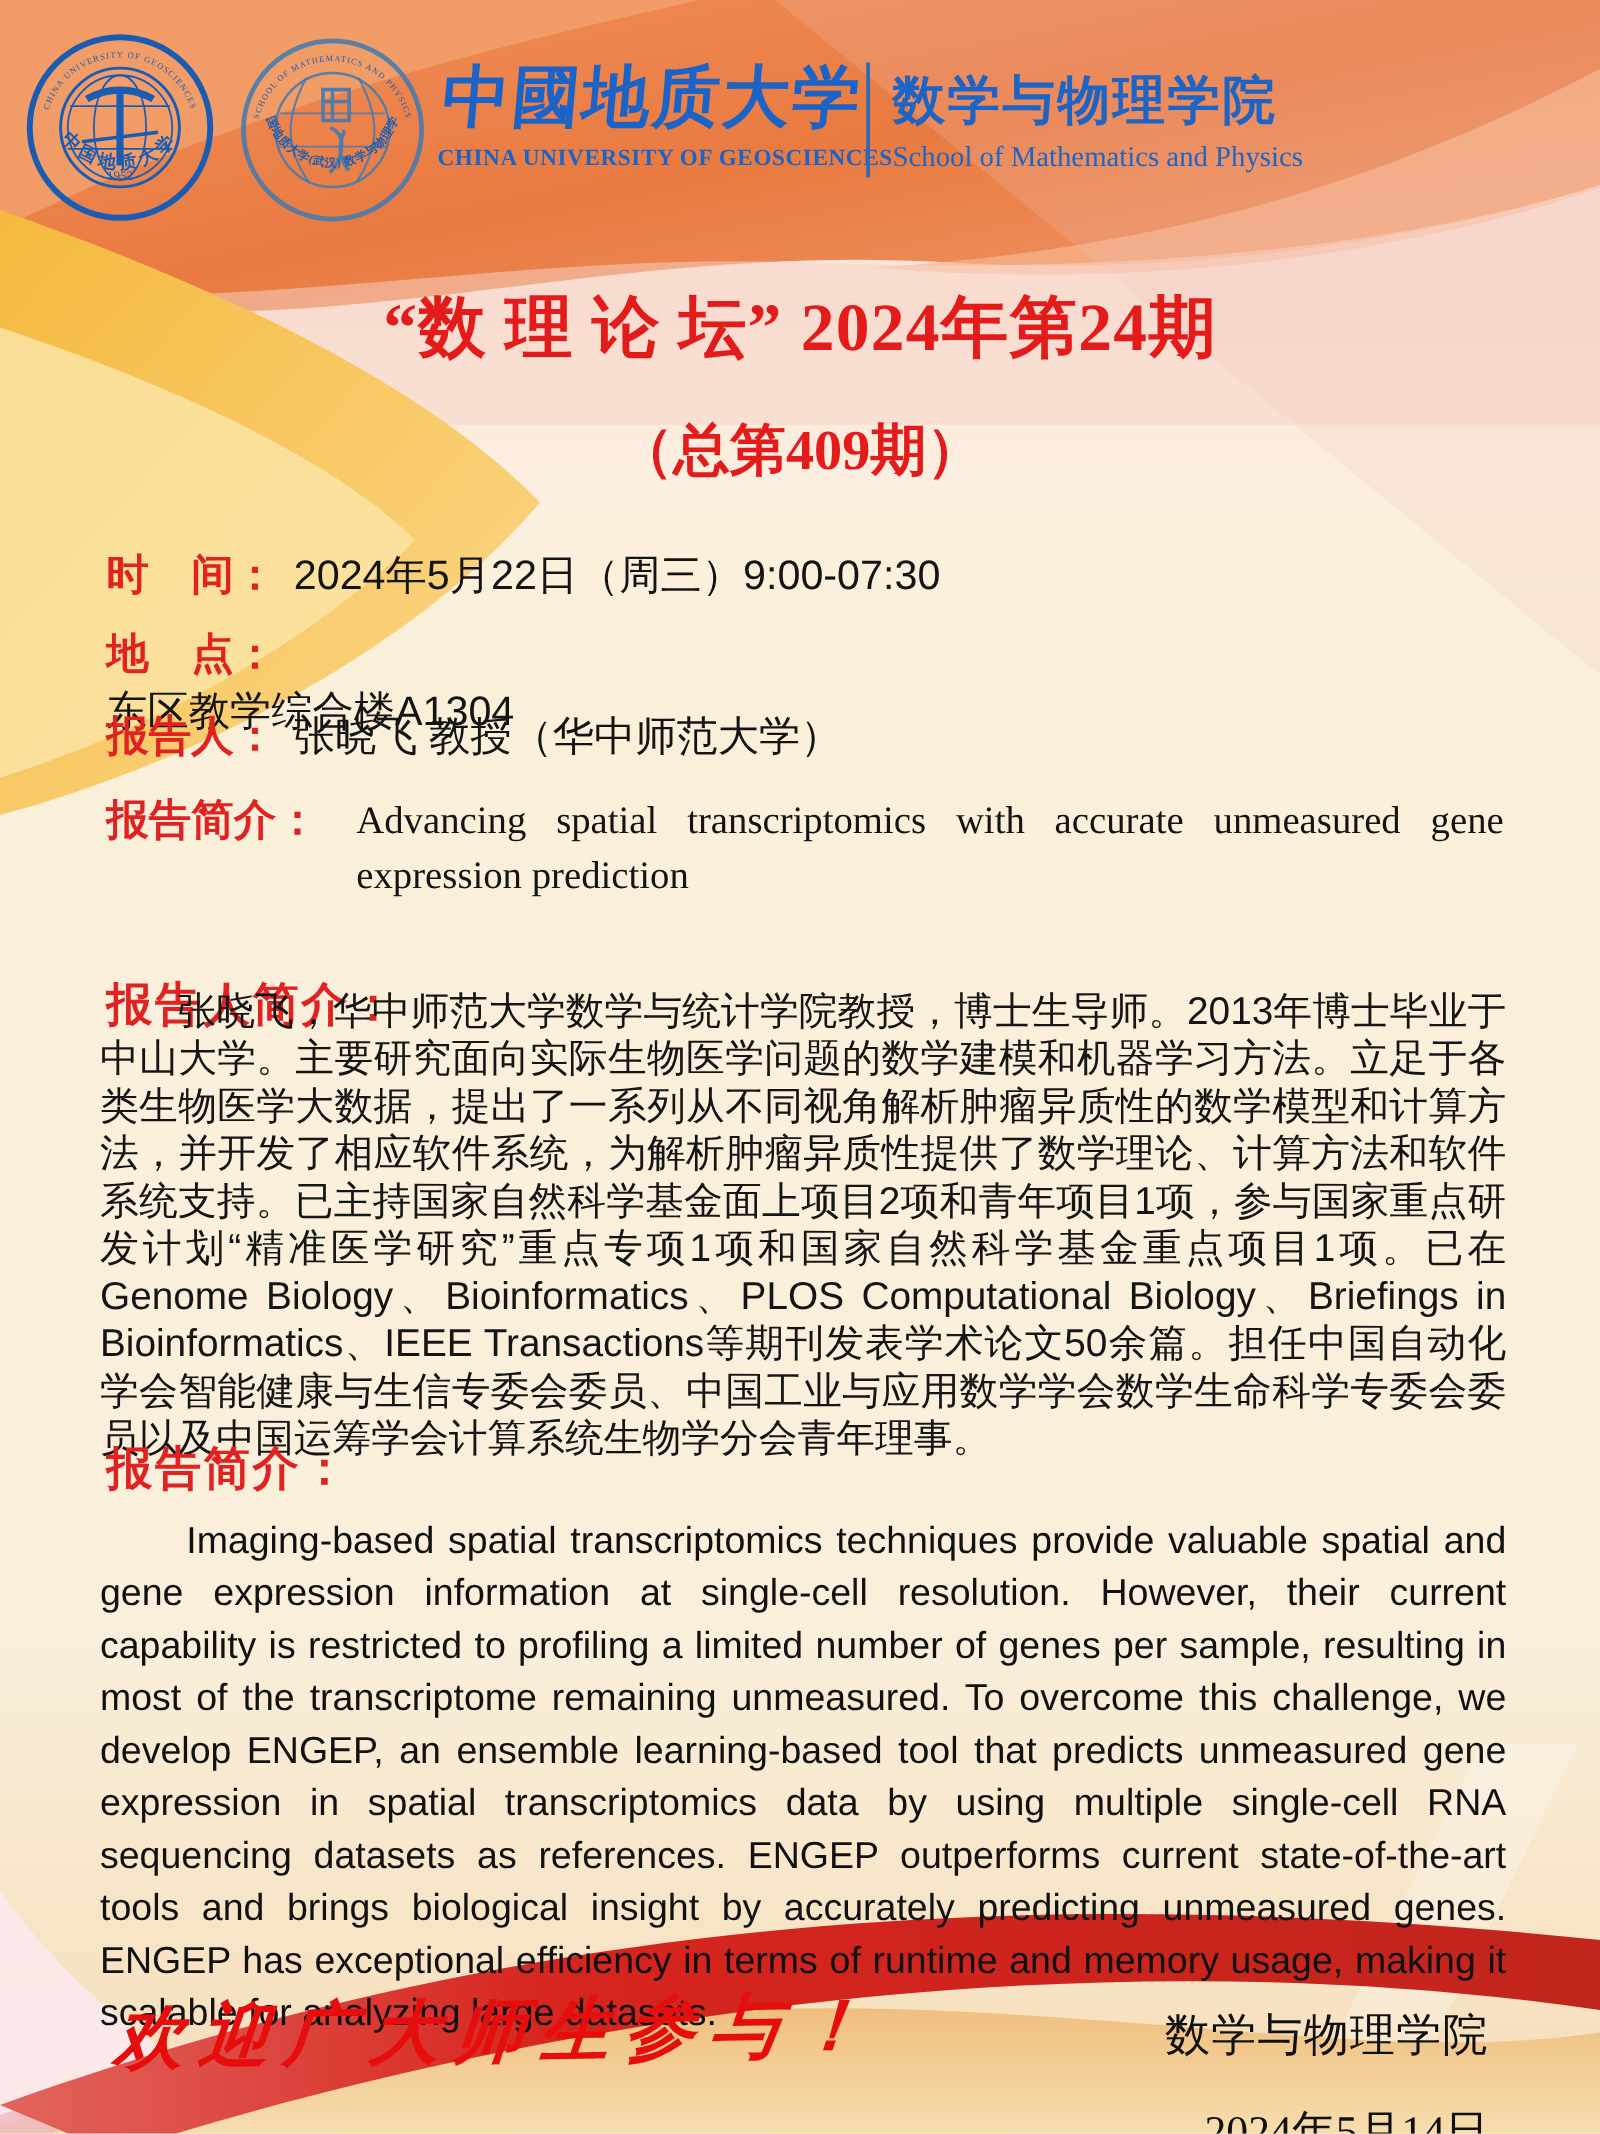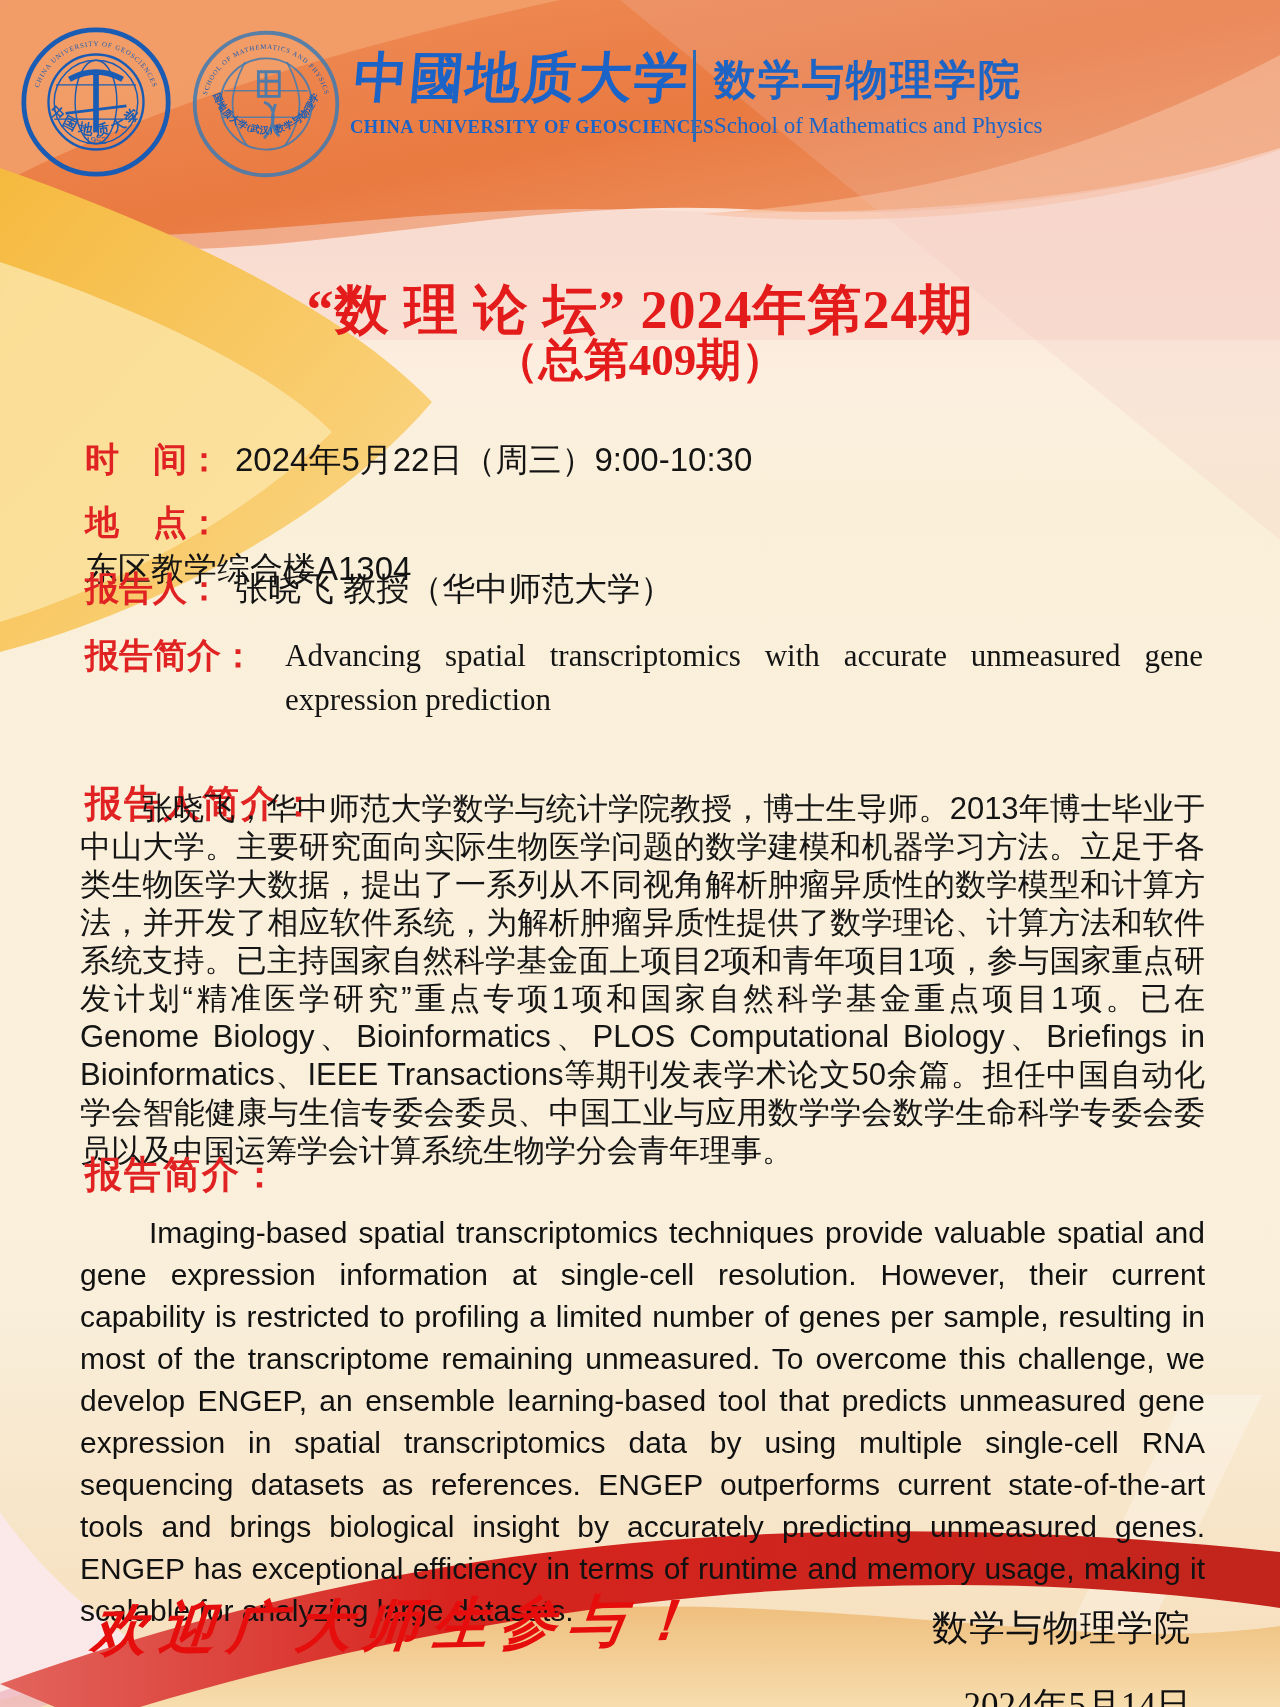--- a/index.html
+++ b/index.html
@@ -12,21 +12,21 @@
   .abs{position:absolute;z-index:2;}
   .seal{width:152px;height:152px;}
   .uni-cn{left:354px;top:42px;font-size:54px;font-weight:900;color:#1b63c6;
     font-family:"Liberation Serif","DejaVu Serif",serif;transform:skewX(-5deg);letter-spacing:2px;}
   .uni-en{left:350px;top:117px;font-size:18.5px;font-weight:bold;color:#1b63c6;
     font-family:"Liberation Serif","DejaVu Serif",serif;letter-spacing:.5px;}
   .hdr-divider{left:693px;top:50px;width:3px;height:92px;background:#2f6cb4;}
   .school-cn{left:714px;top:52px;font-size:42px;font-weight:bold;color:#1d64c4;letter-spacing:2px;}
   .school-en{left:714px;top:113px;font-size:23px;color:#1d64c4;font-family:"Liberation Serif","DejaVu Serif",serif;}
   .main-title{left:0;top:226px;width:1280px;text-align:center;font-size:54px;font-weight:900;color:#e31b1b;
-    font-family:"Liberation Serif","DejaVu Serif",serif;letter-spacing:1px;margin-top:48px;}
+    font-family:"Liberation Serif","DejaVu Serif",serif;letter-spacing:1px;}
   .sub-title{left:0;top:330px;width:1280px;text-align:center;font-size:45px;font-weight:900;color:#e31b1b;
     font-family:"Liberation Serif","DejaVu Serif",serif;}
   .info-row{left:85px;width:1118px;display:flex;align-items:flex-start;}
   .info-label{flex:none;font-size:34px;font-weight:bold;color:#e02222;
     font-family:"Liberation Serif","DejaVu Serif",serif;white-space:pre;padding-right:14px;}
   .info-value{font-size:33px;color:#141414;padding-top:1px;}
   .row-time{top:437px;} .row-venue{top:500px;flex-direction:column;} .row-speaker{top:566px;} .row-topic{top:633px;}
   .topic-value{font-family:"Liberation Serif","DejaVu Serif",serif;font-size:31px;line-height:44px;
     text-align:justify;color:#141414;margin-left:16px;}
   .sec-heading{left:85px;font-size:37px;font-weight:900;color:#e02222;letter-spacing:2px;
@@ -133,21 +133,21 @@
   <div class="abs uni-en">CHINA UNIVERSITY OF GEOSCIENCES</div>
   <div class="abs hdr-divider"></div>
   <div class="abs school-cn">数学与物理学院</div>
   <div class="abs school-en">School of Mathematics and Physics</div>
 
   <div class="abs main-title">“数 理 论 坛” 2024年第24期</div>
   <div class="abs sub-title">（总第409期）</div>
 
   <div class="abs info-row row-time">
     <span class="info-label">时　间：</span>
-    <span class="info-value">2024年5月22日（周三）9:00-10:30</span>
+    <span class="info-value">2024年5月22日（周三）9:00-07:30</span>
   </div>
   <div class="abs info-row row-venue">
     <span class="info-label">地　点：</span>
     <span class="info-value">东区教学综合楼A1304</span>
   </div>
   <div class="abs info-row row-speaker">
     <span class="info-label">报告人：</span>
     <span class="info-value">张晓飞 教授（华中师范大学）</span>
   </div>
   <div class="abs info-row row-topic">

